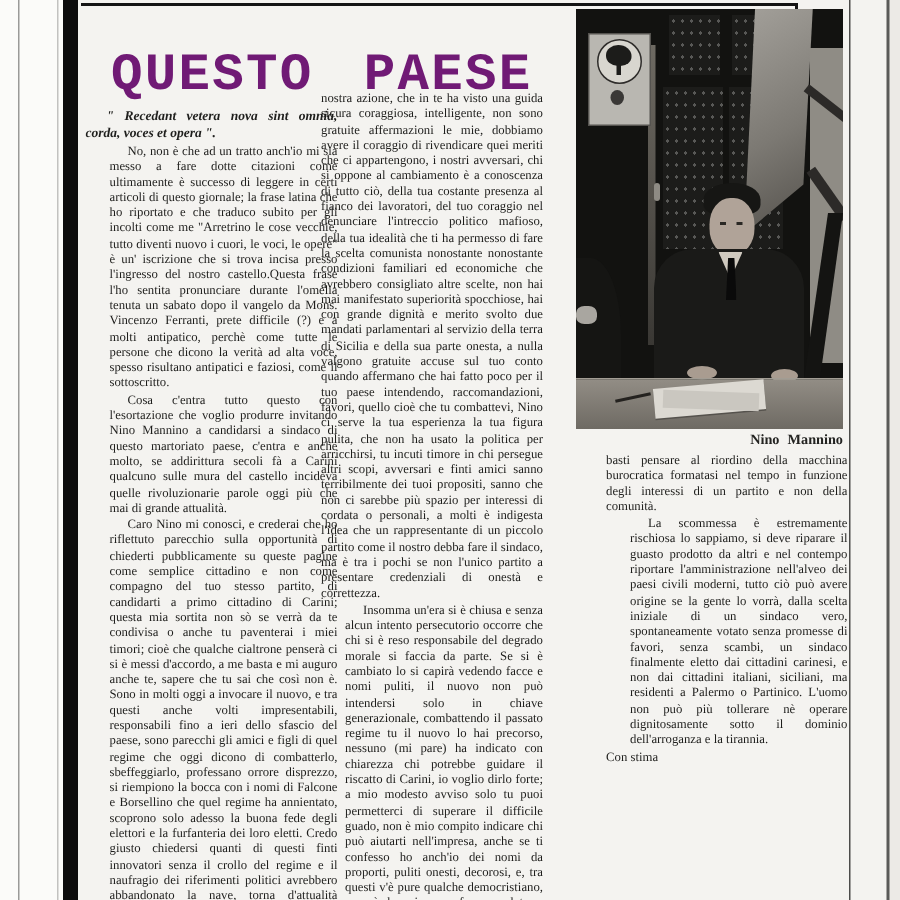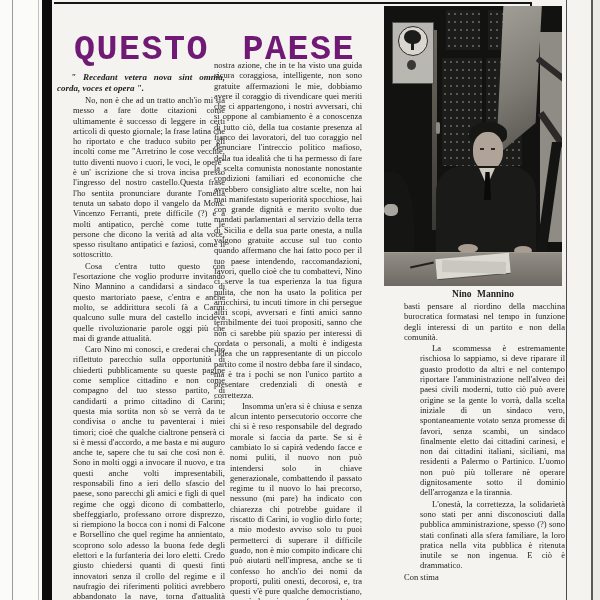--- a/index.html
+++ b/index.html
@@ -26,21 +26,21 @@
        text-align:justify;overflow:hidden;}
   .col p{margin:0 0 1px 0;}
   .col p.indent{text-indent:12px;margin-left:16px;}
   .col1{left:57px;top:72px;width:168px;height:528px;}
   .col2{left:214px;top:60px;width:148px;height:540px;}
   .col3{left:404px;top:301px;width:161px;height:289px;}
   .quote{font-style:italic;font-weight:600;font-size:9px;line-height:11px;text-indent:14px;margin-bottom:2px;}
   .closing{margin-top:2px;}
   
   .photo{position:absolute;left:384px;top:6px;width:178px;height:280px;background:#121210;overflow:hidden;}
-  .caption{position:absolute;left:404px;top:289px;width:158px;text-align:center;
+  .caption{position:absolute;left:404px;top:289px;width:158px;text-align:right;
            font-weight:bold;font-size:9.5px;color:#232321;word-spacing:3px;}
   .ph{position:absolute;}
   .speck{background-color:#1c1c1a;
          background-image:radial-gradient(#585856 0.8px,transparent 1px);
          background-size:6px 8px;}
 </style>
 </head>
 <body>
 
 <div class="stage">
@@ -110,18 +110,17 @@
   </div>
 
   <div class="col col2">
     <p>nostra azione, che in te ha visto una guida sicura coraggiosa, intelligente, non sono gratuite affermazioni le mie, dobbiamo avere il coraggio di rivendicare quei meriti che ci appartengono, i nostri avversari, chi si oppone al cambiamento è a conoscenza di tutto ciò, della tua costante presenza al fianco dei lavoratori, del tuo coraggio nel denunciare l'intreccio politico mafioso, della tua idealità che ti ha permesso di fare la scelta comunista nonostante nonostante condizioni familiari ed economiche che avrebbero consigliato altre scelte, non hai mai manifestato superiorità spocchiose, hai con grande dignità e merito svolto due mandati parlamentari al servizio della terra di Sicilia e della sua parte onesta, a nulla valgono gratuite accuse sul tuo conto quando affermano che hai fatto poco per il tuo paese intendendo, raccomandazioni, favori, quello cioè che tu combattevi, Nino ci serve la tua esperienza la tua figura pulita, che non ha usato la politica per arricchirsi, tu incuti timore in chi persegue altri scopi, avversari e finti amici sanno terribilmente dei tuoi propositi, sanno che non ci sarebbe più spazio per interessi di cordata o personali, a molti è indigesta l'idea che un rappresentante di un piccolo partito come il nostro debba fare il sindaco, ma è tra i pochi se non l'unico partito a presentare credenziali di onestà e correttezza.</p>
     <p class="indent">Insomma un'era si è chiusa e senza alcun intento persecutorio occorre che chi si è reso responsabile del degrado morale si faccia da parte. Se si è cambiato lo si capirà vedendo facce e nomi puliti, il nuovo non può intendersi solo in chiave generazionale, combattendo il passato regime tu il nuovo lo hai precorso, nessuno (mi pare) ha indicato con chiarezza chi potrebbe guidare il riscatto di Carini, io voglio dirlo forte;  a mio modesto avviso solo tu puoi permetterci di superare il difficile guado, non è mio compito indicare chi può aiutarti nell'impresa, anche se ti confesso ho anch'io dei nomi da proporti, puliti onesti, decorosi, e, tra questi v'è pure qualche democristiano, non è la mia una forma velata e subdola di consigliarti scelte che solo a te comporterebbero, ma sò già con quale</p>
   </div>
 
   <div class="col col3">
     <p>basti pensare al riordino della macchina burocratica formatasi nel tempo in funzione degli interessi di un partito e non della comunità.</p>
     <p class="indent">La scommessa è estremamente rischiosa lo sappiamo, si deve riparare il guasto prodotto da altri e  nel contempo riportare l'amministrazione nell'alveo dei paesi civili moderni,  tutto ciò può avere origine se la gente lo vorrà, dalla scelta iniziale di un sindaco vero, spontaneamente votato senza promesse di favori, senza scambi, un sindaco finalmente eletto dai cittadini carinesi, e non dai cittadini italiani, siciliani, ma residenti a Palermo o Partinico. L'uomo non può più tollerare nè operare dignitosamente sotto il dominio dell'arroganza e la tirannia.</p>
-    <p class="indent">L'onestà, la correttezza, la solidarietà sono stati per anni disconosciuti dalla pubblica amministrazione, spesso (?) sono stati confinati alla sfera familiare,  la loro pratica nella vita pubblica è ritenuta  inutile se non ingenua. E ciò è drammatico.</p>
     <p class="closing">Con stima</p>
 
   </div>
 
 </div>
 
 </body></html>

